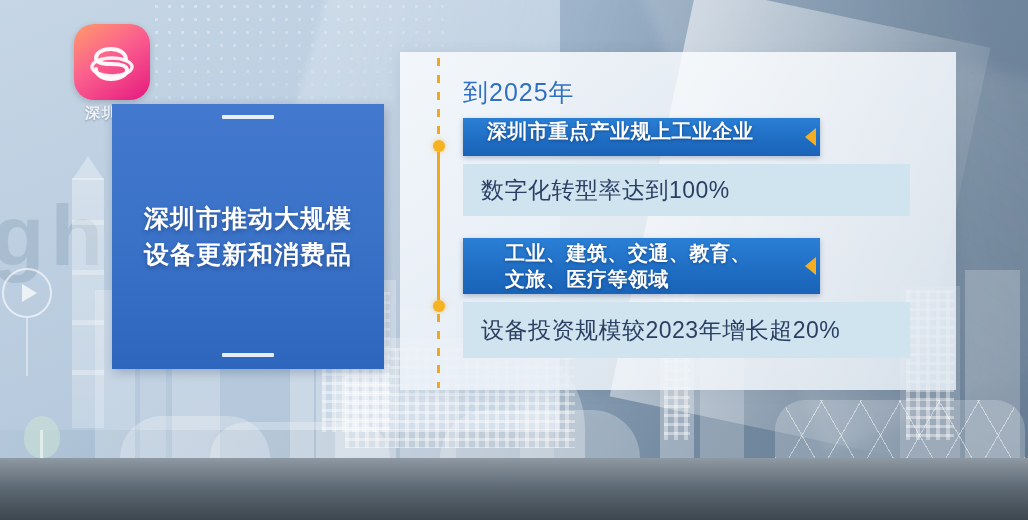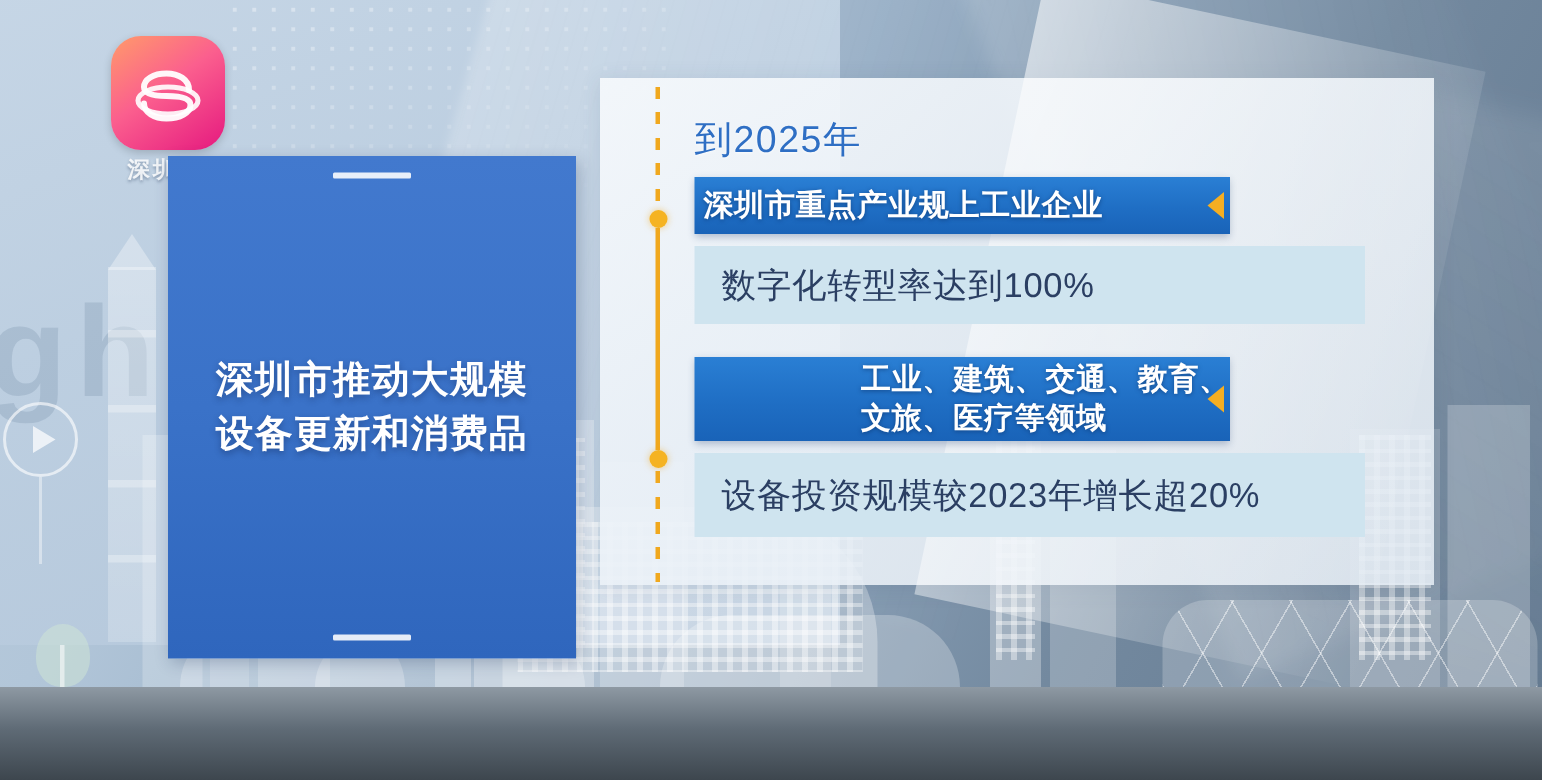--- a/index.html
+++ b/index.html
@@ -133,21 +133,21 @@
   .logo-mark svg{ position:absolute; left:12px; top:12px; }
   .logo-text {
     margin-top:4px; text-align:center;
     font-size:15px; font-weight:700; letter-spacing:2px;
     color:rgba(255,255,255,.85);
     text-shadow:0 1px 2px rgba(60,80,110,.45);
   }
 
   
   .blue-panel {
-    position:absolute; left:112px; top:104px; width:272px; height:335px;
+    position:absolute; left:112px; top:104px; width:272px; height:265px;
     background:linear-gradient(180deg,#4279ce 0%,#3a72c8 50%,#2f66bd 100%);
     box-shadow:2px 3px 10px rgba(30,50,90,.28);
     display:flex; flex-direction:column; align-items:center;
     justify-content:space-between; padding:11px 0 12px;
   }
   .bp-dash { width:52px; height:4px; background:rgba(255,255,255,.88); border-radius:1px; }
   .bp-title {
     color:#fff; font-size:25px; font-weight:700; line-height:1.46;
     letter-spacing:1px; text-align:left;
     text-shadow:0 2px 4px rgba(20,45,95,.45);
@@ -182,24 +182,24 @@
 
   .year-head {
     font-size:25px; font-weight:400; color:#2f6fc4;
     letter-spacing:1px; margin-bottom:9px;
     text-shadow:0 1px 2px rgba(255,255,255,.8);
   }
 
   .banner {
     position:relative; height:38px; width:357px;
     background:linear-gradient(180deg,#2a7fd4 0%,#1f6ec4 55%,#1963b8 100%);
-    display:flex; align-items:center; padding-left:6px;
+    display:flex; align-items:flex-start; padding-left:24px;
     box-shadow:0 2px 5px rgba(30,60,110,.30);
   }
-  .banner.two { height:56px; padding-left:42px; align-items:center;justify-content:flex-end; }
+  .banner.two { height:56px; padding-left:42px; align-items:center; }
   .banner-txt {
     color:#fff; font-size:20px; font-weight:700; line-height:1.32;
     letter-spacing:.5px;
     text-shadow:0 1px 3px rgba(10,40,90,.55);
     white-space:pre-line;
   }
   .banner-arrow {
     position:absolute; right:4px; top:50%; transform:translateY(-50%);
     width:0; height:0;
     border-right:11px solid #f5ae22;

